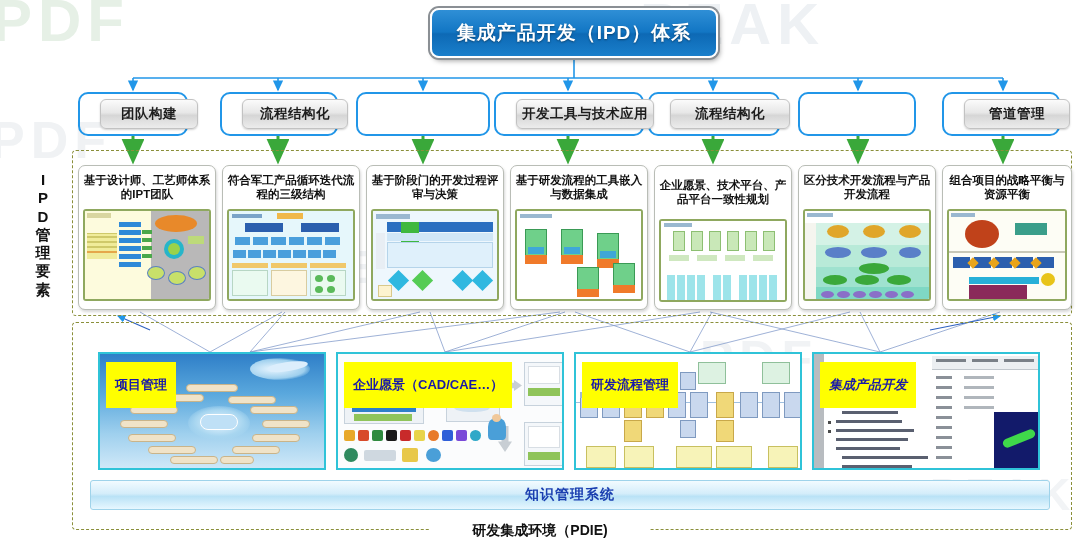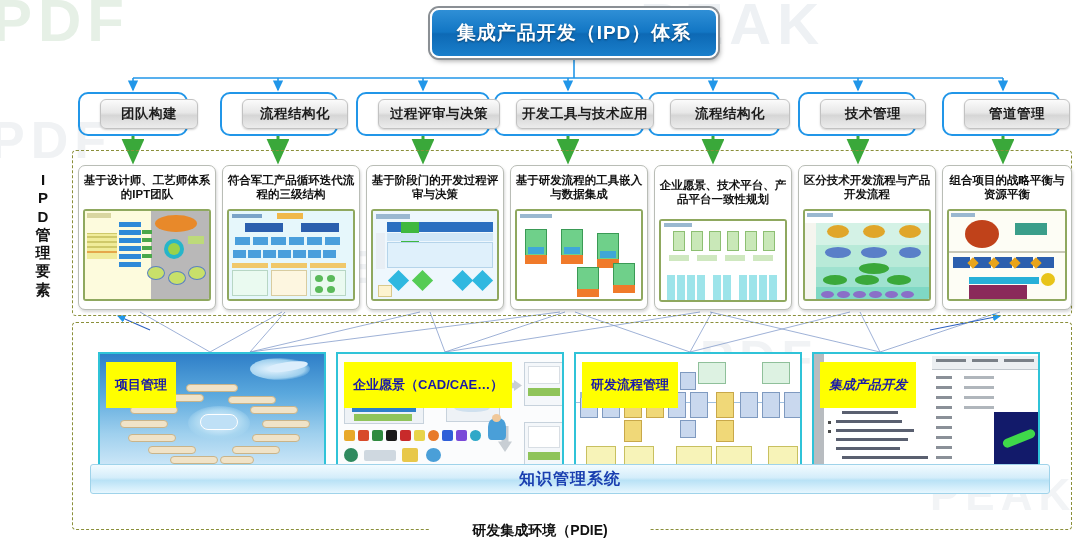--- a/index.html
+++ b/index.html
@@ -106,25 +106,25 @@
   }
   .btag {
     position:absolute; left:6px; top:8px; z-index:5;
     background:#ffff00; color:#1a1aa8; font-weight:700; font-size:13px;
     padding:14px 9px; white-space:nowrap;
   }
   .btag.italic { font-style:italic; }
 
   
   .kbar {
-    position:absolute; left:90px; top:464px; width:960px; height:30px;
+    position:absolute; left:90px; top:480px; width:960px; height:30px;
     background: linear-gradient(180deg,#f2fbff 0%, #d4edfa 45%, #b9e2f6 55%, #e7f7ff 100%);
     border:1px solid #9fd3ea; border-radius:3px;
     display:flex; align-items:center; justify-content:center;
-    color:#1a3fb0; font-weight:700; font-size:16px; letter-spacing:1px;
+    color:#1a3fb0; font-weight:700; font-size:14px; letter-spacing:1px;
   }
 </style>
 </head>
 <body>
 
 <div id="root">
 
   <div class="wm wm1">PDF</div>
   <div class="wm wm2">PEAK</div>
   <div class="wm wm3">PDF</div>
@@ -215,24 +215,22 @@
     </div>
   <div class="cat-wrap" style="left:798px;width:118px;">
       <div class="cat-bar"></div>
     </div>
   <div class="cat-wrap" style="left:942px;width:118px;">
       <div class="cat-bar"></div>
     </div>
 
   <div class="cat" style="left:84px;width:98px;">团队构建</div>
   <div class="cat" style="left:226px;width:106px;">流程结构化</div>
-  <div class="cat" style="left:362px;width:122px;">过程评审与决策</div>
   <div class="cat" style="left:500px;width:138px;">开发工具与技术应用</div>
   <div class="cat" style="left:654px;width:120px;">流程结构化</div>
-  <div class="cat" style="left:804px;width:106px;">技术管理</div>
   <div class="cat" style="left:948px;width:106px;">管道管理</div>
 
   <div class="card" style="left:78px;width:138px;">
     <div class="card-h">基于设计师、工艺师体系的IPT团队</div>
     <div class="thumb">
       <div class="mini" style="left:0;top:0;width:53%;height:100%;background:#fdfbdd;"></div>
       <div class="mini" style="left:53%;top:0;width:47%;height:100%;background:#b9b8b8;"></div>
       <div class="mini" style="left:2px;top:2px;width:24px;height:5px;background:#d9d6a0;"></div>
       <div class="bx" style="left:2px;top:22px;width:30px;height:26px;background:#f0ec9a;border-top:1px solid #cfc96a;"></div>
       <div class="bx" style="left:2px;top:25px;width:30px;height:2px;background:#cfc96a;"></div>

